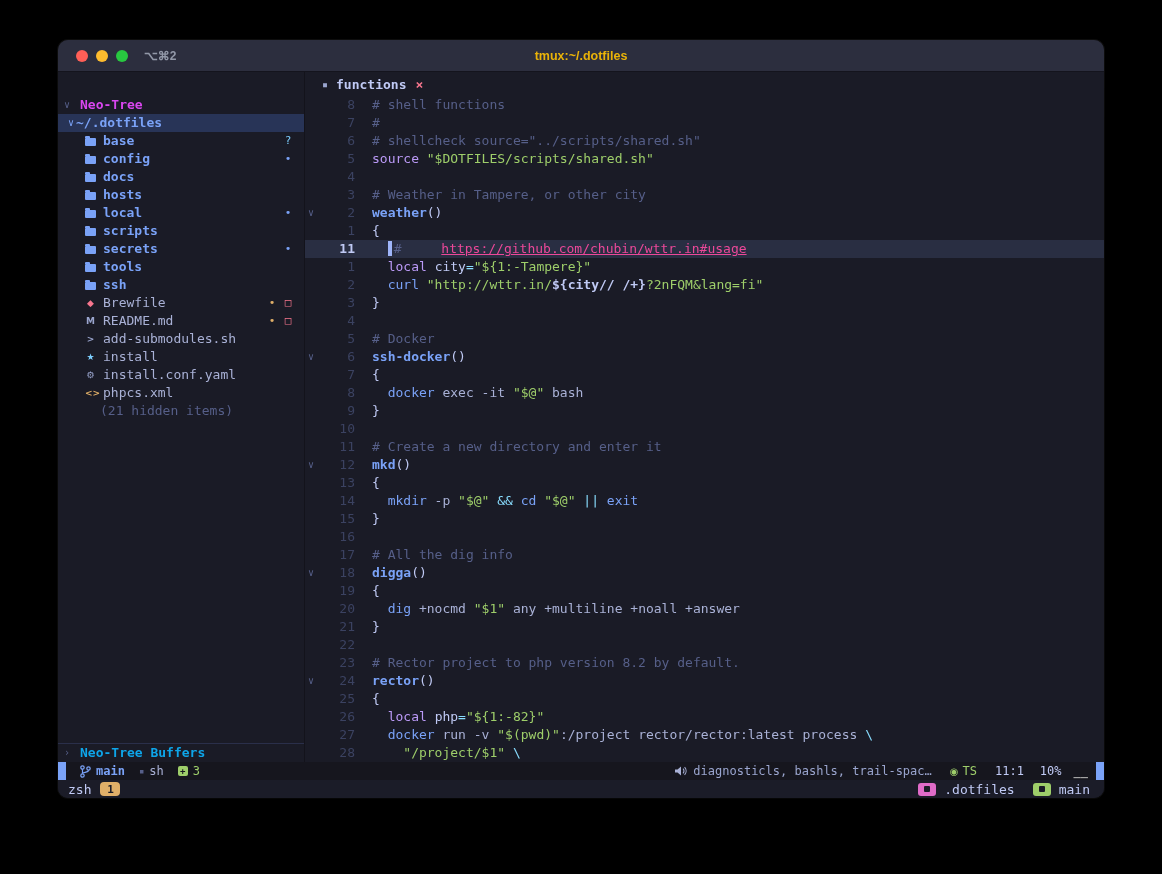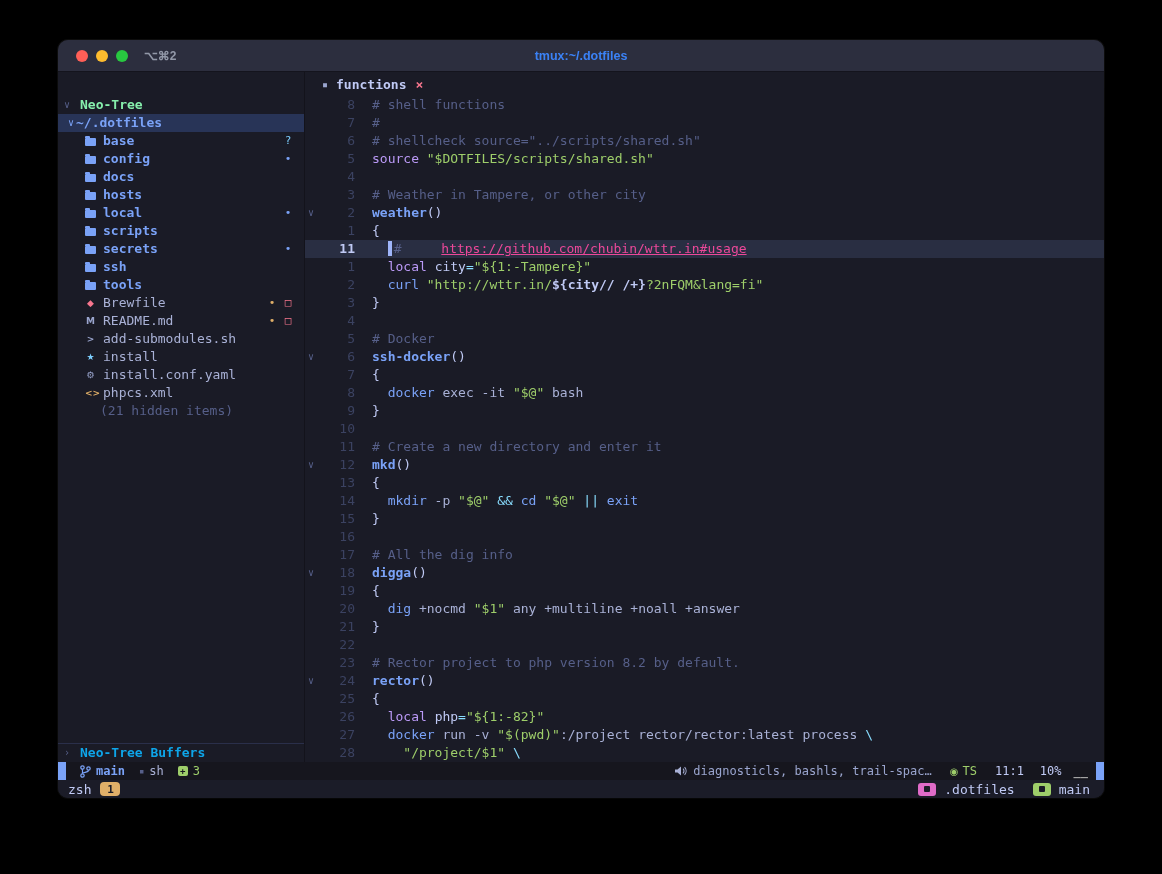--- a/index.html
+++ b/index.html
@@ -12,33 +12,33 @@
             box-shadow:0 25px 60px rgba(0,0,0,.7), 0 0 0 1px rgba(255,255,255,.06);
             display:flex; flex-direction:column; }
 
   
   .titlebar { flex:0 0 32px; background:#2c2e3e; border-bottom:1px solid #14141d;
               display:flex; align-items:center; position:relative; }
   .lights { display:flex; gap:8px; margin-left:18px; }
   .light { width:12px; height:12px; border-radius:50%; }
   .light.red { background:#ff5f57; } .light.yellow { background:#febc2e; } .light.green { background:#28c840; }
   .shortcut { margin-left:16px; color:#9298a8; font:600 12px "Liberation Sans", sans-serif; }
-  .wtitle { position:absolute; left:0; right:0; text-align:center; color:#3b82f6;
+  .wtitle { position:absolute; left:0; right:0; text-align:center; color:#eab308;
             font:700 12.5px "Liberation Sans", sans-serif; pointer-events:none; }
 
   
   .main { flex:1 1 auto; display:flex; min-height:0; }
 
   
   .sidebar { flex:0 0 247px; width:247px; padding-top:24px; border-right:1px solid #13131b;
              display:flex; flex-direction:column; font-size:13px; color:#a9b1d6; }
   .srow { height:18px; line-height:18px; display:flex; align-items:center; white-space:pre; flex:0 0 18px; }
   .chev { width:22px; padding-left:6px; color:#565f89; font-size:10px; flex:0 0 22px; }
   .chev.blue { color:#7aa2f7; }
-  .ntitle { color:#86efac; font-weight:700; }
+  .ntitle { color:#d946ef; font-weight:700; }
   .rootrow { background:#283457; }
   .rootrow .chev { padding-left:10px; width:18px; flex-basis:18px; }
   .rootlabel { color:#7aa2f7; font-weight:700; }
   .srow.item { padding-left:27px; }
   .foldericon { width:11px; height:8px; background:#7aa2f7; border-radius:1px; position:relative;
                 margin-right:7px; flex:0 0 11px; margin-top:1px; }
   .foldericon::before { content:""; position:absolute; top:-2px; left:0; width:5px; height:2px;
                         background:#7aa2f7; border-radius:1px 1px 0 0; }
   .fileicon { width:11px; margin-right:7px; flex:0 0 11px; text-align:center;
               font:700 9px "DejaVu Sans", sans-serif; }
@@ -140,22 +140,22 @@
           <span class="rootlabel">~/.dotfiles</span>
         </div>
         <div>
             <div class="srow item"><span class="foldericon"></span><span class="flabel">base</span><span class="spacer"></span><span class="badges"><span class="badge" style="color: rgb(125, 207, 255);">?</span></span></div>
             <div class="srow item"><span class="foldericon"></span><span class="flabel">config</span><span class="spacer"></span><span class="badges"><span class="badge" style="color: rgb(122, 162, 247);">•</span></span></div>
             <div class="srow item"><span class="foldericon"></span><span class="flabel">docs</span><span class="spacer"></span><span class="badges"></span></div>
             <div class="srow item"><span class="foldericon"></span><span class="flabel">hosts</span><span class="spacer"></span><span class="badges"></span></div>
             <div class="srow item"><span class="foldericon"></span><span class="flabel">local</span><span class="spacer"></span><span class="badges"><span class="badge" style="color: rgb(122, 162, 247);">•</span></span></div>
             <div class="srow item"><span class="foldericon"></span><span class="flabel">scripts</span><span class="spacer"></span><span class="badges"></span></div>
             <div class="srow item"><span class="foldericon"></span><span class="flabel">secrets</span><span class="spacer"></span><span class="badges"><span class="badge" style="color: rgb(122, 162, 247);">•</span></span></div>
+            <div class="srow item"><span class="foldericon"></span><span class="flabel">tools</span><span class="spacer"></span><span class="badges"></span></div>
             <div class="srow item"><span class="foldericon"></span><span class="flabel">ssh</span><span class="spacer"></span><span class="badges"></span></div>
-            <div class="srow item"><span class="foldericon"></span><span class="flabel">tools</span><span class="spacer"></span><span class="badges"></span></div>
             <div class="srow item"><span class="fileicon" style="color: rgb(247, 118, 142);">◆</span><span class="filabel">Brewfile</span><span class="spacer"></span><span class="badges"><span class="badge" style="color: rgb(224, 175, 104);">•</span><span class="badge" style="color: rgb(247, 118, 142);">□</span></span></div>
             <div class="srow item"><span class="fileicon" style="color: rgb(154, 165, 206);">M</span><span class="filabel">README.md</span><span class="spacer"></span><span class="badges"><span class="badge" style="color: rgb(224, 175, 104);">•</span><span class="badge" style="color: rgb(247, 118, 142);">□</span></span></div>
             <div class="srow item"><span class="fileicon" style="color: rgb(154, 165, 206);">&gt;</span><span class="filabel">add-submodules.sh</span><span class="spacer"></span><span class="badges"></span></div>
             <div class="srow item"><span class="fileicon" style="color: rgb(125, 207, 255);">★</span><span class="filabel">install</span><span class="spacer"></span><span class="badges"></span></div>
             <div class="srow item"><span class="fileicon" style="color: rgb(154, 165, 206);">⚙</span><span class="filabel">install.conf.yaml</span><span class="spacer"></span><span class="badges"></span></div>
             <div class="srow item"><span class="fileicon" style="color: rgb(224, 175, 104);">&lt;&gt;</span><span class="filabel">phpcs.xml</span><span class="spacer"></span><span class="badges"></span></div>
           </div>
         <div class="srow hiddennote">(21 hidden items)</div>
         <div class="sidebottom">
           <div class="srow">

